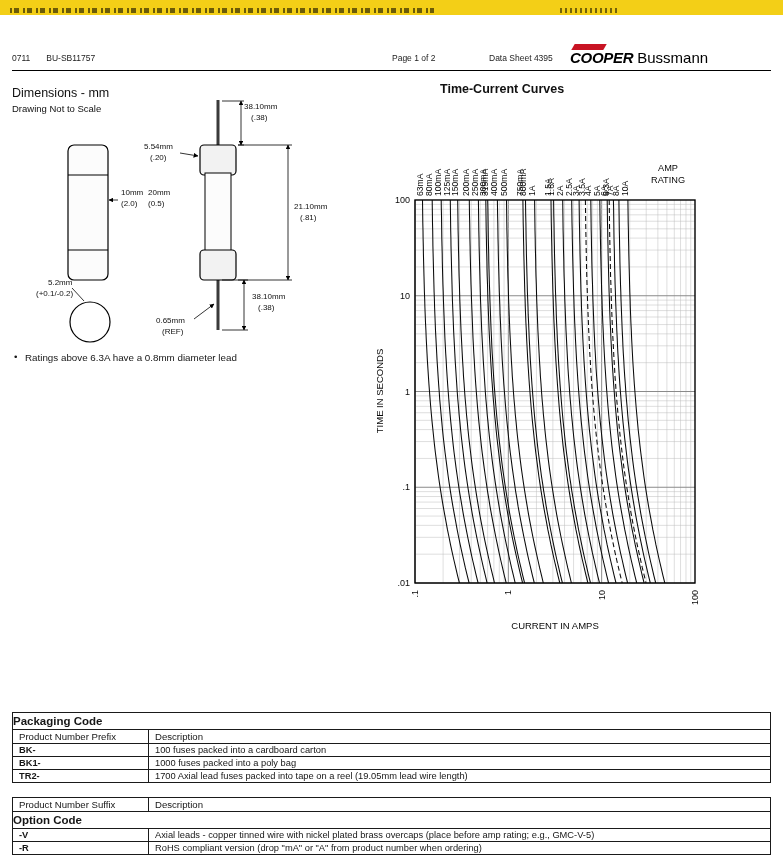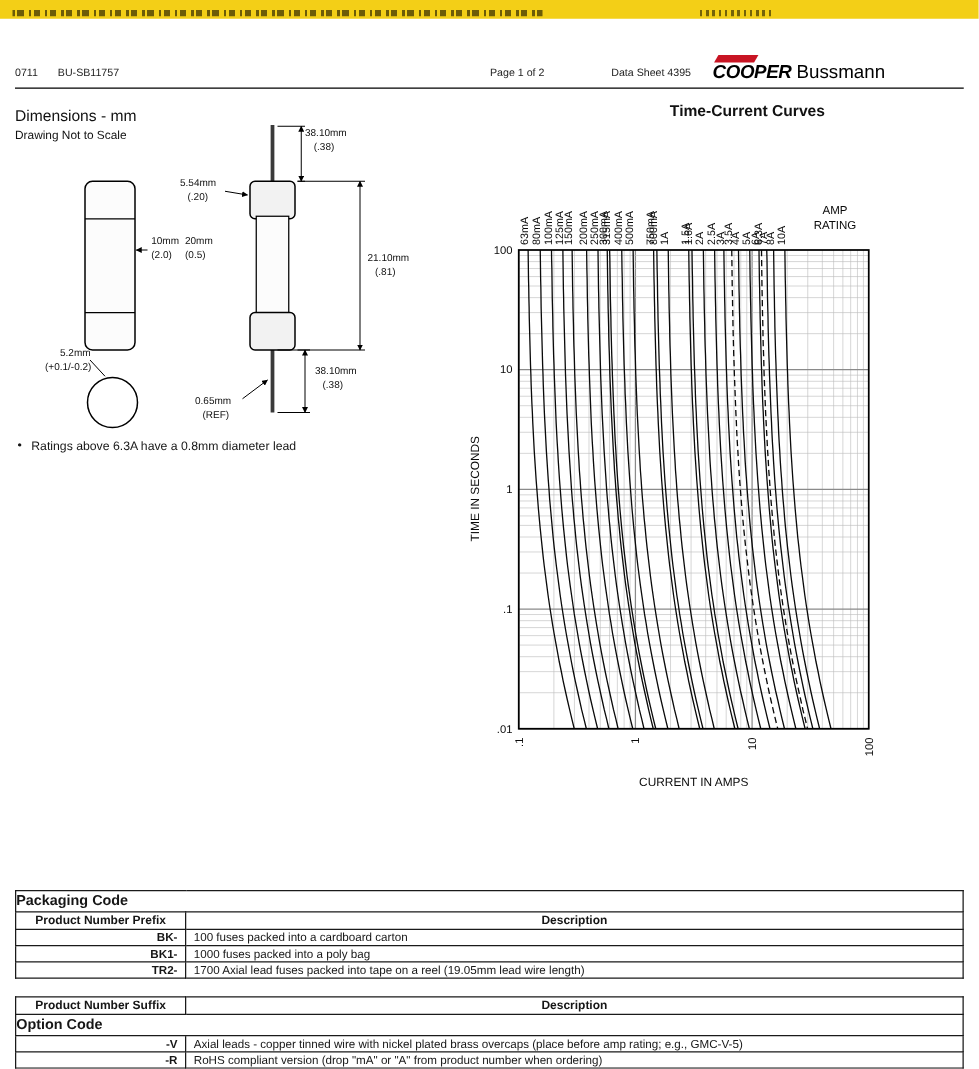--- a/index.html
+++ b/index.html
@@ -32,31 +32,31 @@
   
   .dim-title{position:absolute;left:12px;top:86px;font-size:12.5px;font-weight:normal}
   .dim-sub{position:absolute;left:12px;top:103px;font-size:9.5px}
   .fuse-drawing{position:absolute;left:8px;top:95px;width:350px;height:250px}
   svg text{font-family:"Liberation Sans",sans-serif}
   .notes{position:absolute;left:14px;top:352px;list-style:none;font-size:9.8px;color:#161616}
   .notes li{position:relative;padding-left:11px;margin-bottom:4px}
   .notes li::before{content:"\2022";position:absolute;left:0;top:-1px}
 
   
-  .chart-title{position:absolute;left:400px;top:82px;width:260px;text-align:right;
+  .chart-title{position:absolute;left:440px;top:82px;width:260px;text-align:left;
                font-size:12.5px;font-weight:bold}
   .chart-svg{position:absolute;left:370px;top:95px;width:400px;height:560px}
 
   
   .spec-table{position:absolute;left:12px;width:759px;border-collapse:collapse;background:#fff;
               border:1.5px solid #000;font-size:9.3px;color:#161616}
   .spec-table th,.spec-table td{border:1px solid #1a1a1a;padding:1px 6px;vertical-align:middle}
   .spec-table .t-title{font-size:11.5px;font-weight:bold;text-align:left;padding:2px 0}
-  .spec-table th.col0,.spec-table th.col1{font-size:9.6px;font-weight:bold;text-align:center}
-  .spec-table td.col0{width:136px;text-align:right;font-weight:bold}
+  .spec-table th.col0,.spec-table th.col1{font-size:9.6px;font-weight:normal;text-align:left}
+  .spec-table td.col0{width:136px;text-align:left;font-weight:bold}
   .spec-table td.col1{text-align:left}
   #table-0{top:712px}
   #table-1{top:797px}
 </style>
 </head>
 <body>
 
 <div class="banner">
   <div class="banner-marks"></div>
   <div class="banner-marks2"></div>

